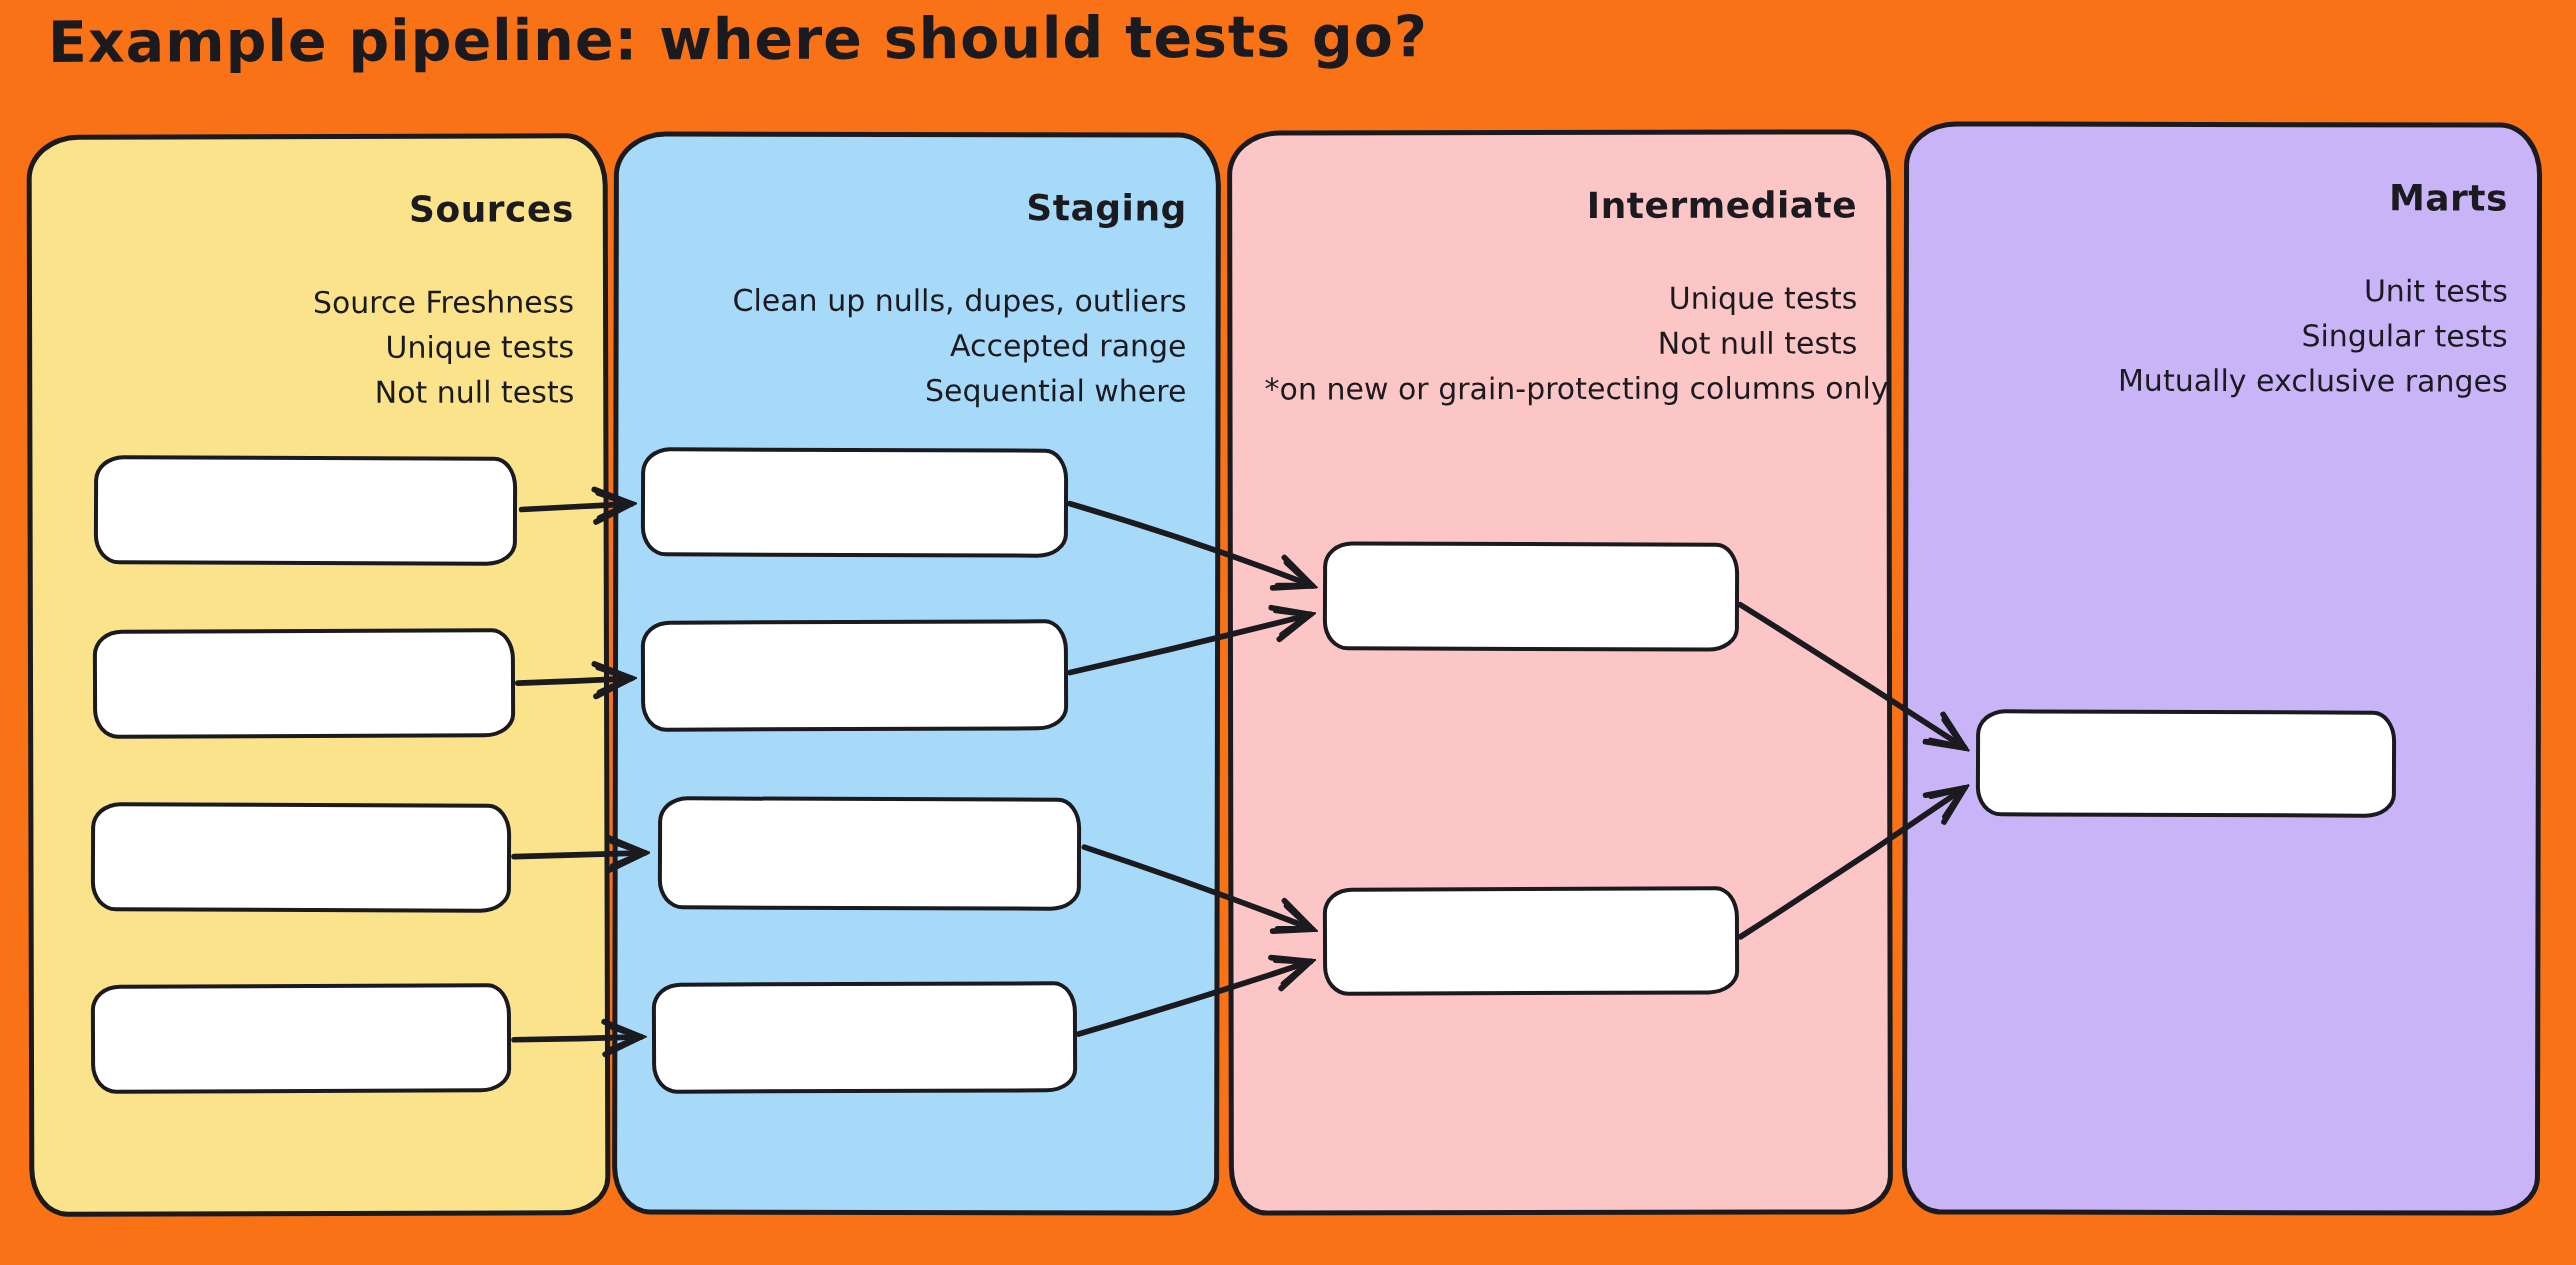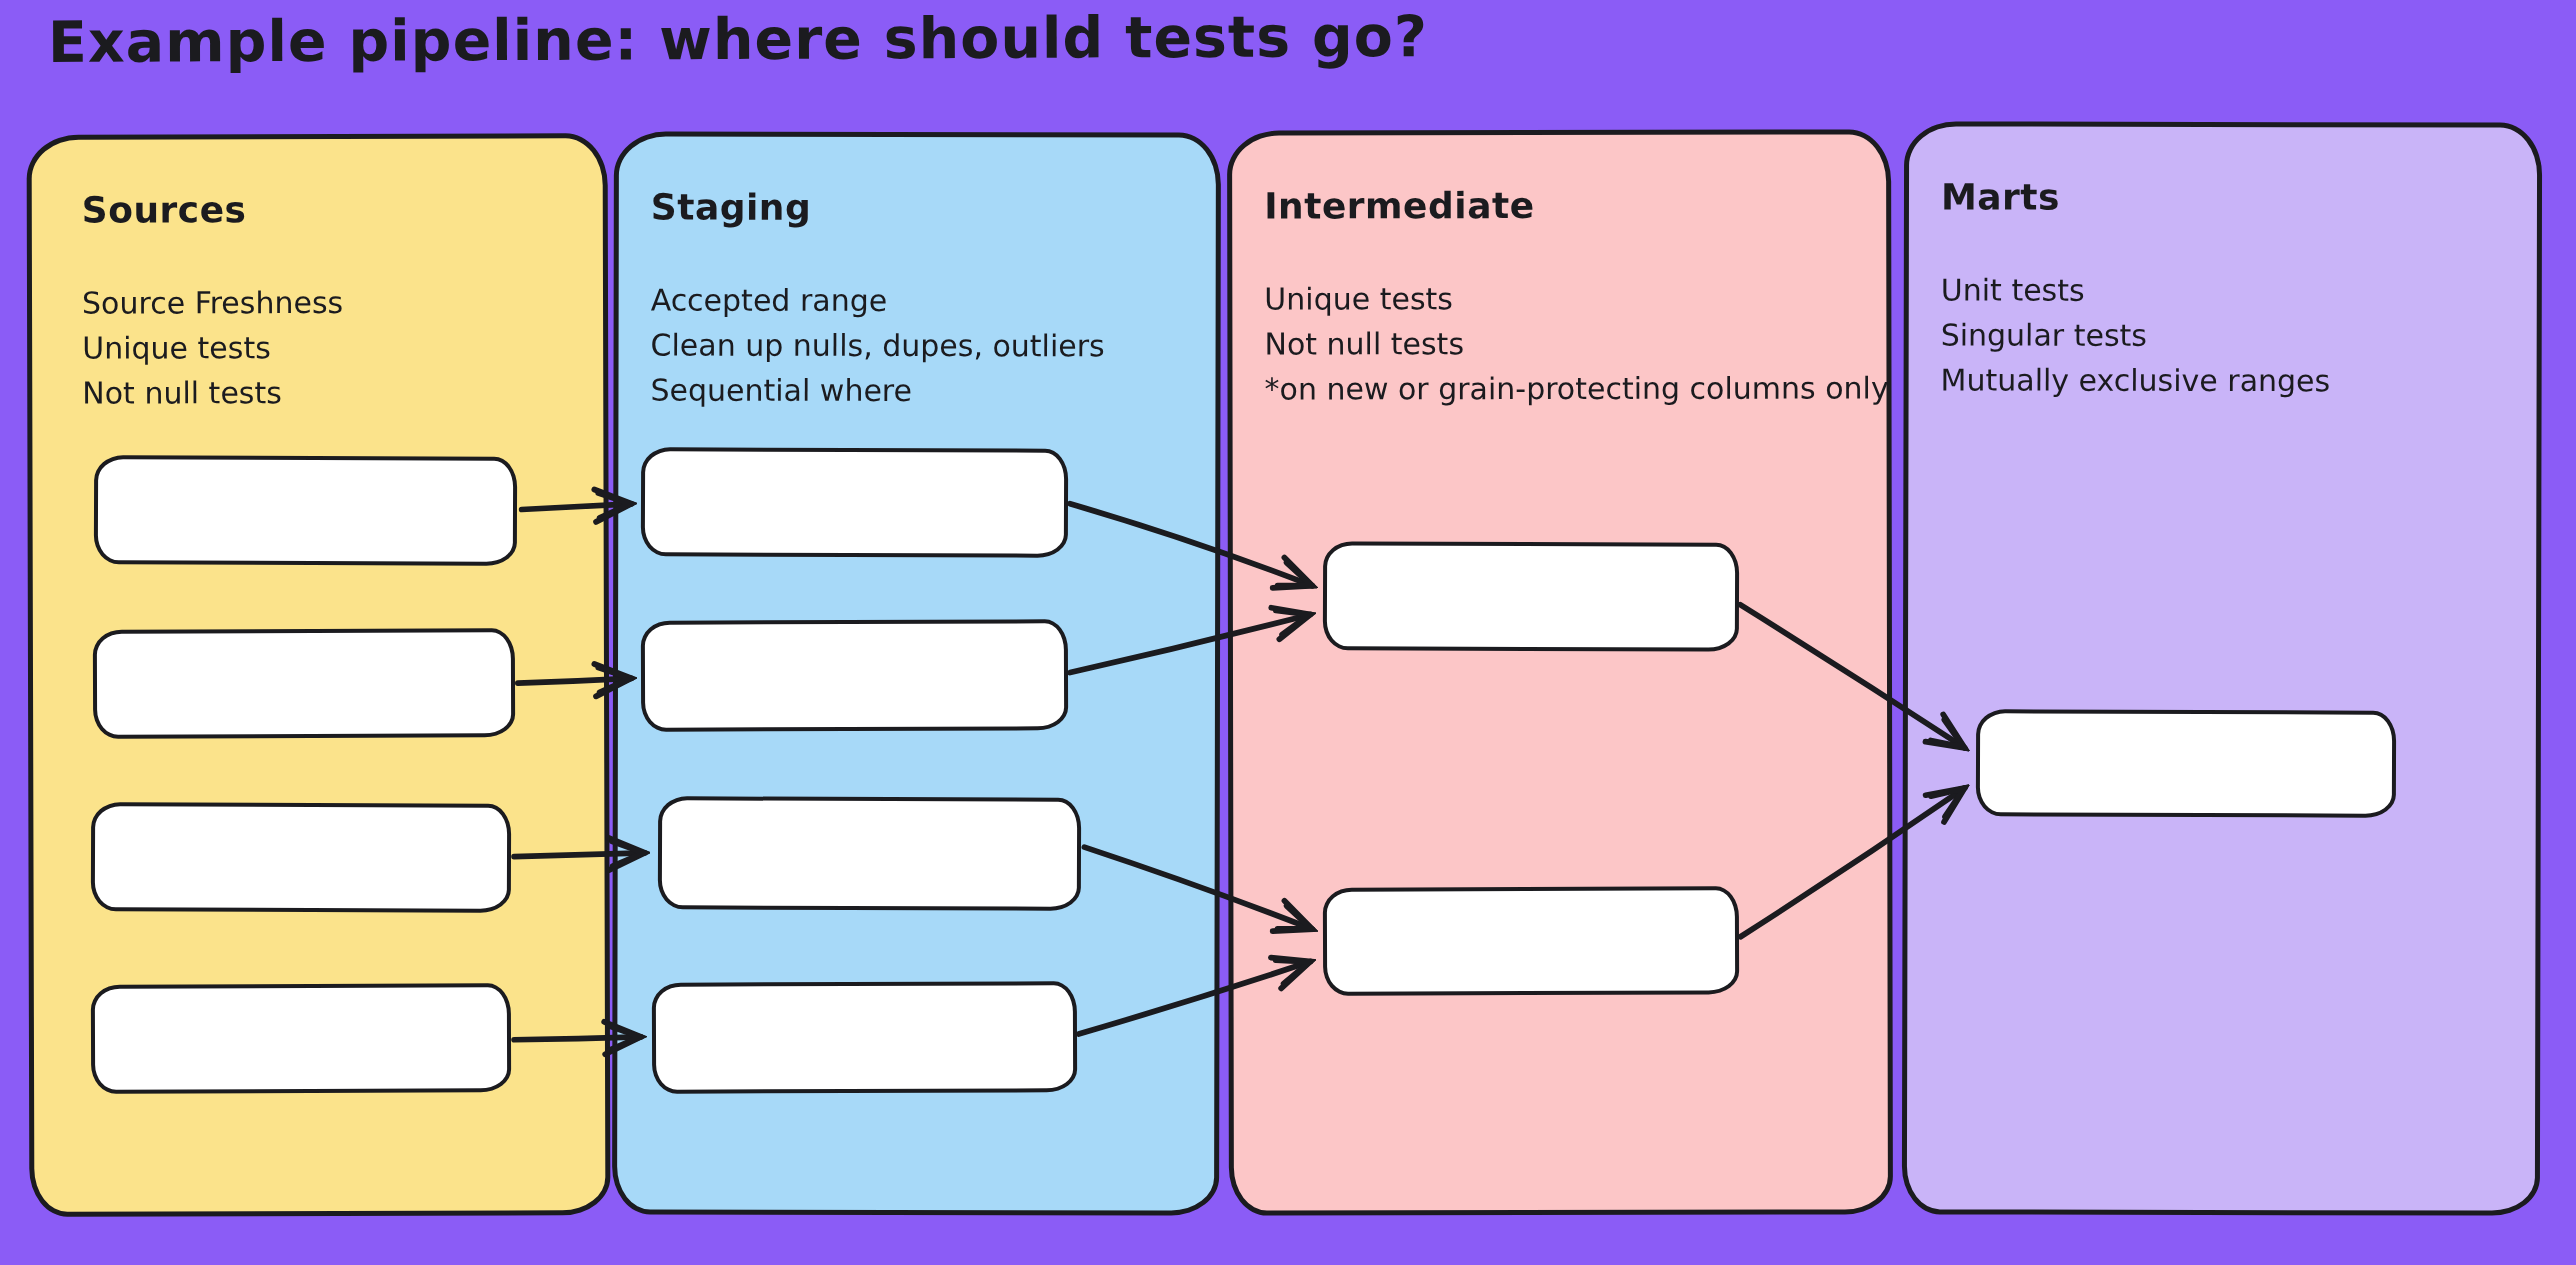--- a/index.html
+++ b/index.html
@@ -5,22 +5,23 @@
   html, body {
     margin: 0;
     padding: 0;
     background: #ffffff;
     font-family: "DejaVu Sans", "Liberation Sans", sans-serif;
   }
   .canvas {
     position: relative;
     width: 2576px;
     height: 1266px;
-    background: #8b5cf6;
+    background: #f97316;
     overflow: hidden;
+    text-align: right;
   }
   .title {
     position: absolute;
     left: 48px;
     top: 5.7px;
     font-size: 57px;
     font-weight: bold;
     color: #1b1b1f;
     letter-spacing: 1px;
     transform: rotate(-0.25deg);
@@ -107,22 +108,22 @@
         <li>Unique tests</li>
         <li>Not null tests</li>
       </ul>
     </div>
   </section>
 
   <section class="col col-staging" style="background-color: rgb(167, 217, 248);">
     <div class="col-inner">
       <h2 class="col-title">Staging</h2>
       <ul class="col-notes">
+        <li>Clean up nulls, dupes, outliers</li>
         <li>Accepted range</li>
-        <li>Clean up nulls, dupes, outliers</li>
         <li>Sequential where</li>
       </ul>
     </div>
   </section>
 
   <section class="col col-intermediate" style="background-color: rgb(252, 198, 199);">
     <div class="col-inner">
       <h2 class="col-title">Intermediate</h2>
       <ul class="col-notes">
         <li>Unique tests</li>

